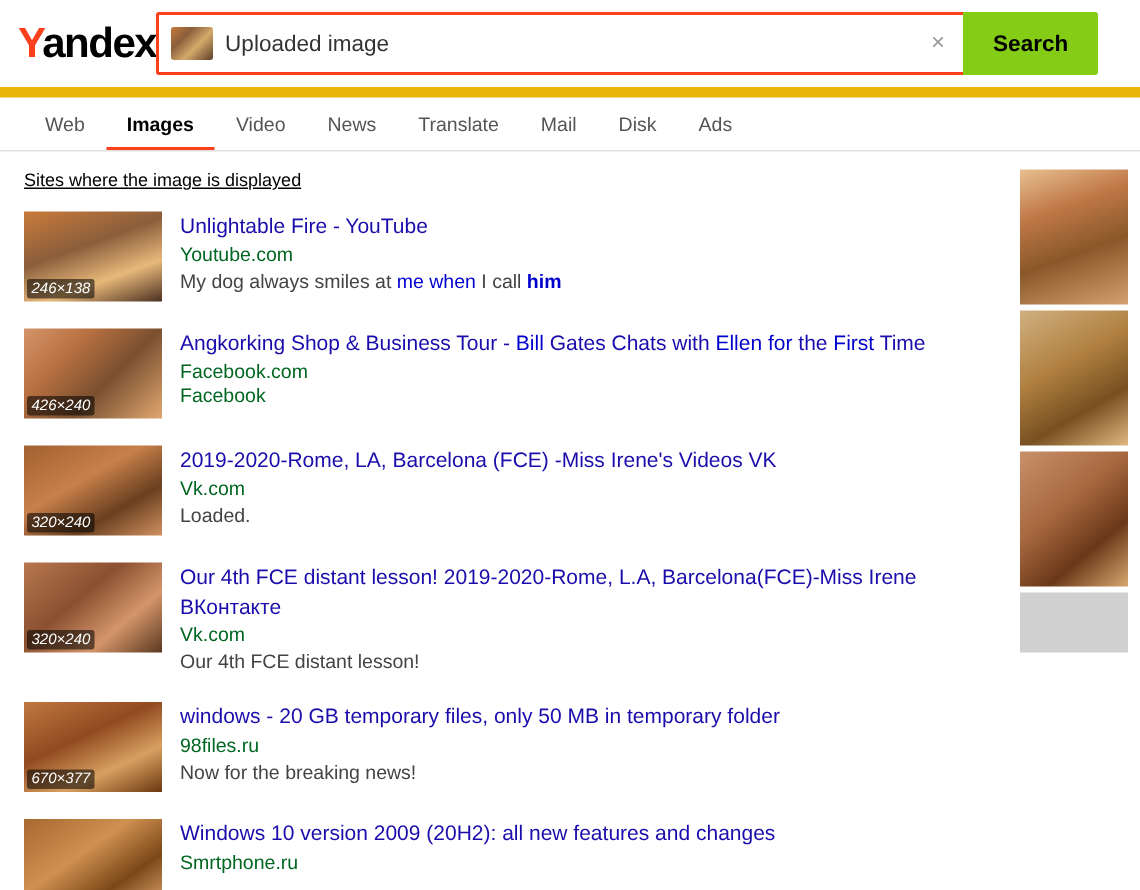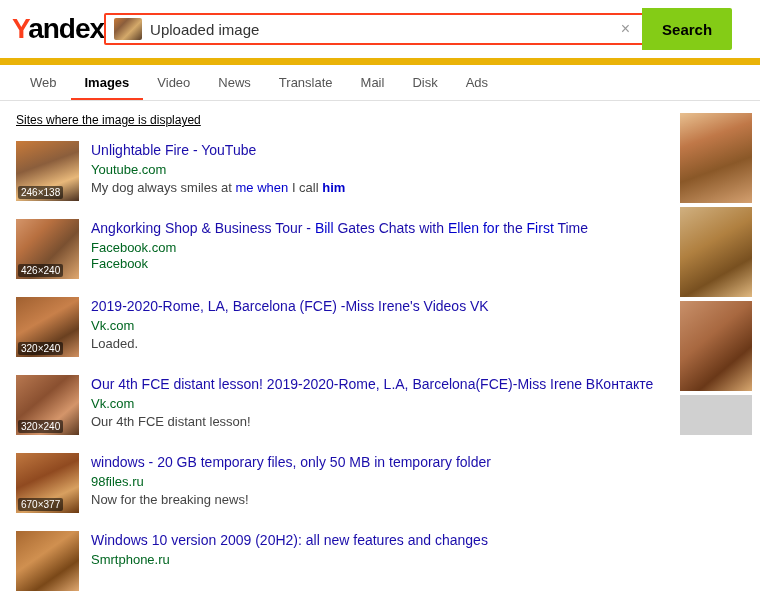--- a/index.html
+++ b/index.html
@@ -20,21 +20,21 @@
       letter-spacing: -1px;
       flex-shrink: 0;
     }
     .logo span.y { color: #fc3f1d; }
     .search-bar {
       display: flex;
       align-items: center;
       flex: 1;
       border: 2px solid #fc3f1d;
       border-radius: 2px;
-      height: 32px;
+      height: 42px;
       background: #fff;
       max-width: 540px;
     }
     .search-bar-inner {
       display: flex;
       align-items: center;
       flex: 1;
       padding: 0 8px;
       gap: 8px;
     }
@@ -128,26 +128,27 @@
     }
 
     
     .result-item {
       display: flex;
       gap: 12px;
       margin-bottom: 18px;
       align-items: flex-start;
     }
     .result-thumb {
-      width: 63px;
+      width: 92px;
       height: 60px;
       flex-shrink: 0;
       position: relative;
       overflow: hidden;
       background: #333;
+      font-style: italic;
     }
     .result-thumb .dim-label {
       position: absolute;
       bottom: 2px;
       left: 2px;
       font-size: 10px;
       color: #fff;
       background: rgba(0,0,0,0.55);
       padding: 1px 3px;
       border-radius: 2px;

